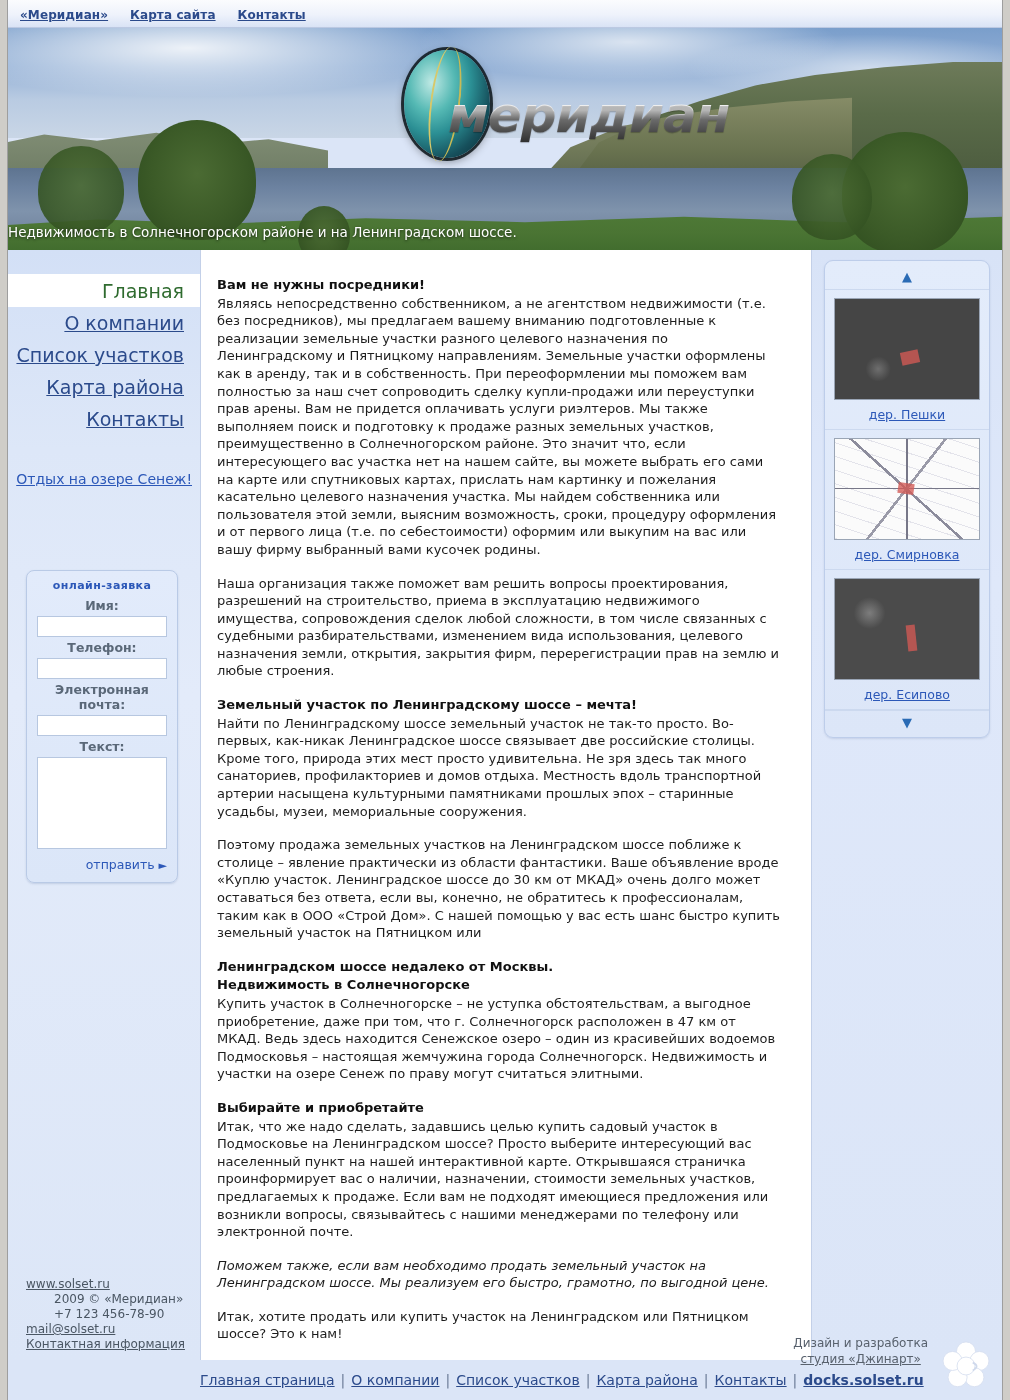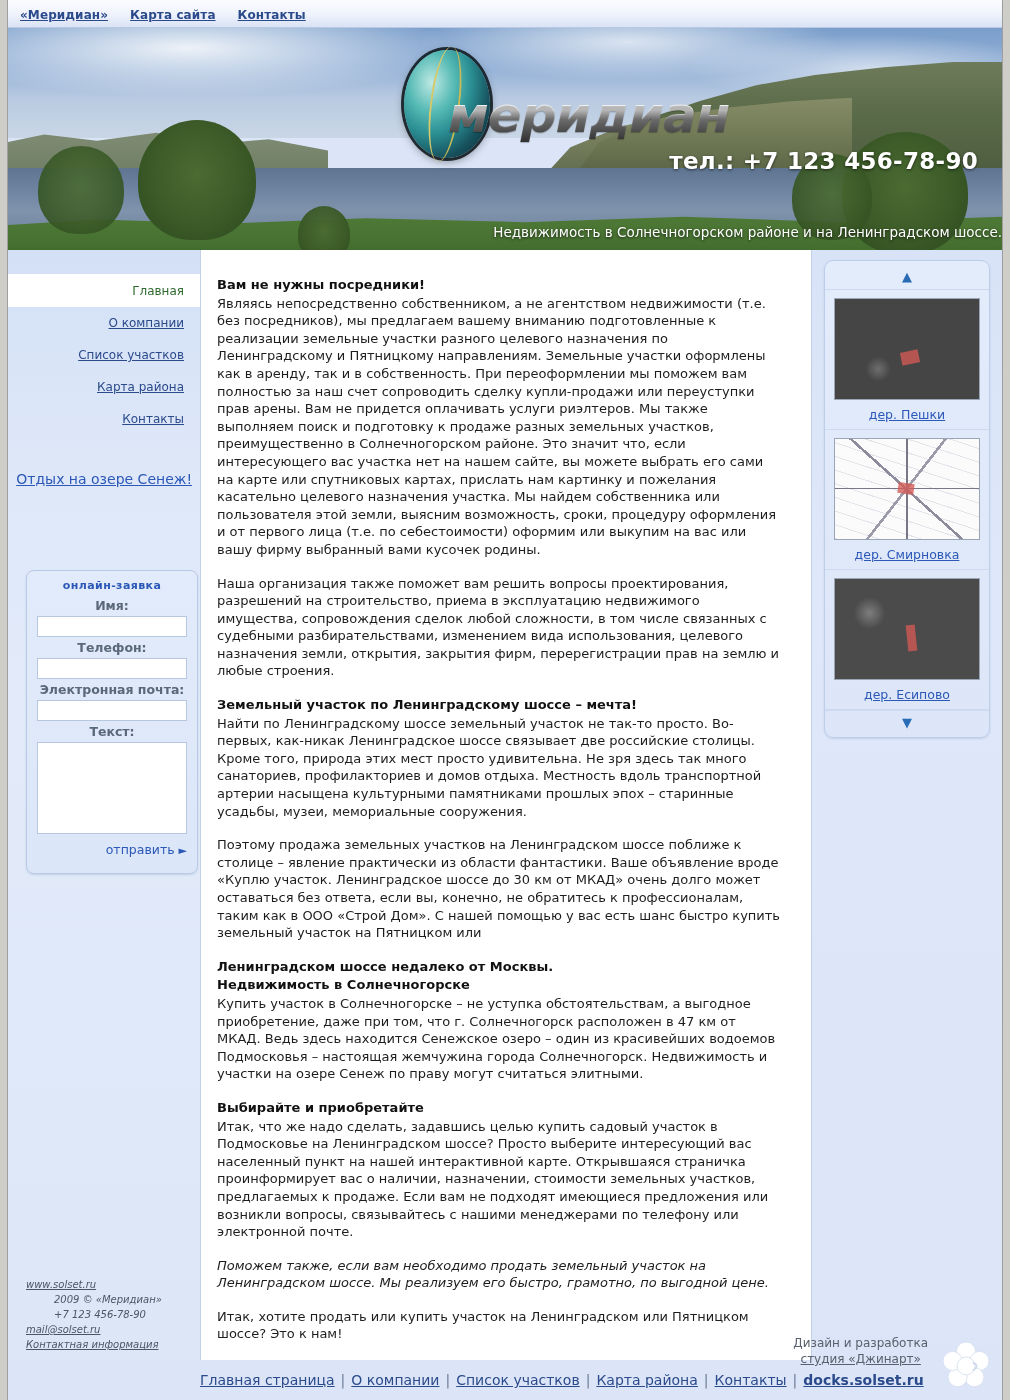--- a/index.html
+++ b/index.html
@@ -128,21 +128,21 @@
   .hero-phone {
     position: absolute; right: 24px; top: 120px;
     color: #ffffff;
     font-size: 23px;
     font-weight: bold;
     text-shadow: 0 1px 3px rgba(0,0,0,.6);
     letter-spacing: .3px;
   }
   .hero-tagline {
     position: absolute; left: 0; top: 196px; width: 994px;
-    text-align: right;
+    text-align: left;
     color: #ffffff;
     font-size: 13.5px;
     text-shadow: 0 1px 3px rgba(0,0,0,.7);
   }
 
   
   .content {
     position: absolute;
     left: 0; top: 250px;
     width: 994px;
@@ -164,21 +164,21 @@
     background: linear-gradient(to bottom, #d8e3f7 0%, #dfe8fa 30%, #dbe5f7 100%);
   }
 
   
   .nav { padding-top: 24px; }
   .nav-item {
     text-align: right;
     padding: 0 16px 0 0;
     height: 32px;
     line-height: 32px;
-    font-size: 12px;
+    font-size: 19px;
   }
   .nav-item.active {
     background: #ffffff;
     color: #2f6b2f;
     font-weight: normal;
     border-top: 1px solid #ffffff;
   }
   .nav-item a {
     color: #2b4a8b;
     text-decoration: underline;
@@ -189,26 +189,26 @@
     text-align: right;
     padding-right: 8px;
     font-size: 14px;
   }
   .nav-extra a { color: #2c58b8; text-decoration: underline; }
 
   
   .form-box {
     position: absolute;
     left: 18px; top: 320px;
-    width: 172px;
+    width: 152px;
     background: linear-gradient(to bottom, #e2ebfb 0%, #dbe6f8 100%);
     border: 1px solid #b9cae6;
     border-radius: 8px;
     box-sizing: border-box;
-    padding: 8px 10px 16px 10px;
+    padding: 8px 10px 10px 10px;
     box-shadow: 0 1px 2px rgba(120,140,180,.3);
   }
   .form-title {
     text-align: center;
     color: #2c58b8;
     font-size: 11px;
     font-weight: bold;
     letter-spacing: .4px;
     margin-bottom: 6px;
   }
@@ -247,24 +247,23 @@
     color: #2c58b8;
     font-size: 12.5px;
     cursor: pointer;
   }
   .form-submit .arrow { color: #2c58b8; font-size: 11px; }
 
   
   .left-foot {
     position: absolute;
     left: 18px; bottom: 8px;
-    font-size: 10px;
+    font-size: 12px;
     color: #4a5663;
     line-height: 15px;
-    font-style: italic;
   }
   .left-foot a { color: #4a5663; text-decoration: underline; display: block; }
   .left-foot div { white-space: nowrap; margin-left: 28px; }
 
   
   .article {
     padding: 26px 28px 10px 16px;
     color: #1d1d1d;
     font-size: 13px;
     line-height: 17.6px;
@@ -404,21 +403,20 @@
     <div class="hero-water"></div>
     <div class="hero-grass"></div>
     <div class="tree tree-l"></div>
     <div class="tree tree-l2"></div>
     <div class="tree tree-r"></div>
     <div class="tree tree-r2"></div>
     <div class="tree tree-mid"></div>
 
     <div class="logo-orb"></div>
     <div class="logo-text">меридиан</div>
-    <div class="hero-phone">тел.: +7 123 456-78-90</div>
     <div class="hero-tagline">Недвижимость в Солнечногорском районе и на Ленинградском шоссе.</div>
   </div>
 
   <div class="content">
 
     <div class="col-left">
       <div class="nav">
         <div class="nav-item active">
           <span>Главная</span>
         </div>

